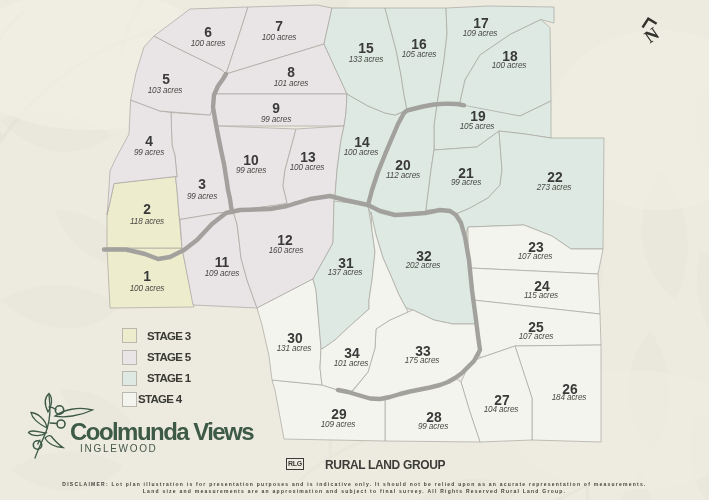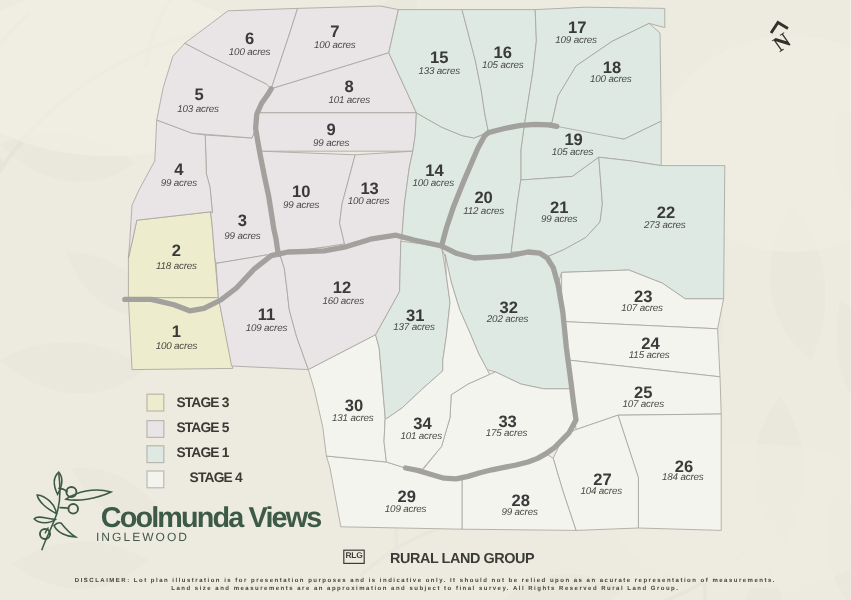--- a/index.html
+++ b/index.html
@@ -260,38 +260,38 @@
 <div class="sw" style="left:122px;top:350px;background:#e9e4e6"></div>
 
 <div class="lgt" style="left:147px;top:351.2px;">STAGE 5</div>
 
 <div class="sw" style="left:122px;top:371px;background:#dde9e2"></div>
 
 <div class="lgt" style="left:147px;top:372.2px;">STAGE 1</div>
 
 <div class="sw" style="left:122px;top:391.5px;background:#f4f4ee"></div>
 
-<div class="lgt" style="left:158px;top:392.7px;text-align:center;">STAGE 4</div>
+<div class="lgt" style="left:138px;top:392.7px;text-align:center;">STAGE 4</div>
 
 <svg width="90" height="85" viewBox="0 0 90 85" style="left:20px;top:385px;">
 <g fill="none" stroke="#3d5a46" stroke-width="1.3" stroke-linecap="round">
 <path d="M15,73 C18,64 24,53 27,44 C30,35 31,25 29,10"></path>
 <path d="M28,27 C24,19 24,13 29,8.5 C33,13 32,21 28,27 Z"></path>
 <path d="M27,43 C19,39 12,33 11,27.5 C18,28 26,35 27,43 Z"></path>
 <path d="M26,48 C18,47 11,44 8.5,47.5 C13,52 22,51 26,48 Z"></path>
 <path d="M35,31 C44,25 58,21 72.5,25 C60,31 44,33 35,31 Z"></path>
 <path d="M31,51 C35,56 39,60 43,62.5 C36,62.5 28,59 25,53 C27,51 29,50 31,51 Z"></path>
 <circle cx="39.5" cy="25" r="4.2" stroke-width="1.6"></circle>
 <circle cx="41" cy="39" r="4" stroke-width="1.6"></circle>
 <circle cx="17.5" cy="60" r="4.2" stroke-width="1.6"></circle>
 <path d="M29,22 C32,22 34,23 36,24.5 M30,38 C33,38 35,38 37,38.5 M20,55 C19,57 18,58 17.8,59"></path>
 </g>
     </svg>
 
-<div style="position:absolute;left:84px;top:418px;font-weight:bold;font-size:24px;color:#3d5a46;letter-spacing:-1.55px;">Coolmunda Views</div>
+<div style="position:absolute;left:70px;top:418px;font-weight:bold;font-size:24px;color:#3d5a46;letter-spacing:-1.55px;">Coolmunda Views</div>
 
 <div style="position:absolute;left:80px;top:443px;font-size:10px;font-weight:500;color:#44584a;letter-spacing:1.7px;">INGLEWOOD</div>
 
 <div style="position:absolute;left:286px;top:458px;width:18px;height:12px;border:1.3px solid #3b3b37;box-sizing:border-box;text-align:center;font-weight:bold;font-size:7px;line-height:9.5px;color:#3b3b37;letter-spacing:-0.2px;">RLG</div>
 
 <div style="position:absolute;left:309px;top:458px;font-weight:bold;font-size:12px;color:#3b3b37;letter-spacing:-0.35px;margin-left:16px;">RURAL LAND GROUP</div>
 
 <div style="position:absolute;left:0;top:481px;width:709px;text-align:center;font-weight:bold;font-size:5px;letter-spacing:1.25px;color:#45453c;line-height:7px;">DISCLAIMER: Lot plan illustration is for presentation purposes and is indicative only. It should not be relied upon as an acurate representation of measurements.<br>Land size and measurements are an approximation and subject to final survey. All Rights Reserved Rural Land Group.</div>
 </div>
 </body></html>

